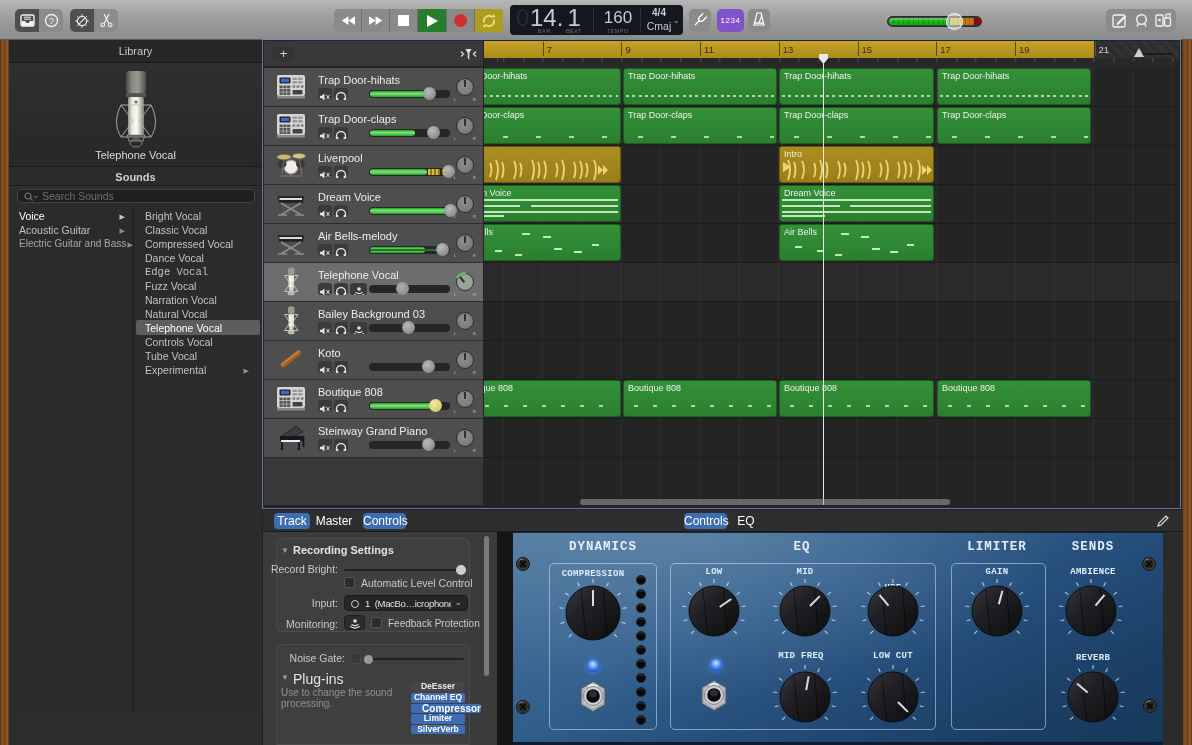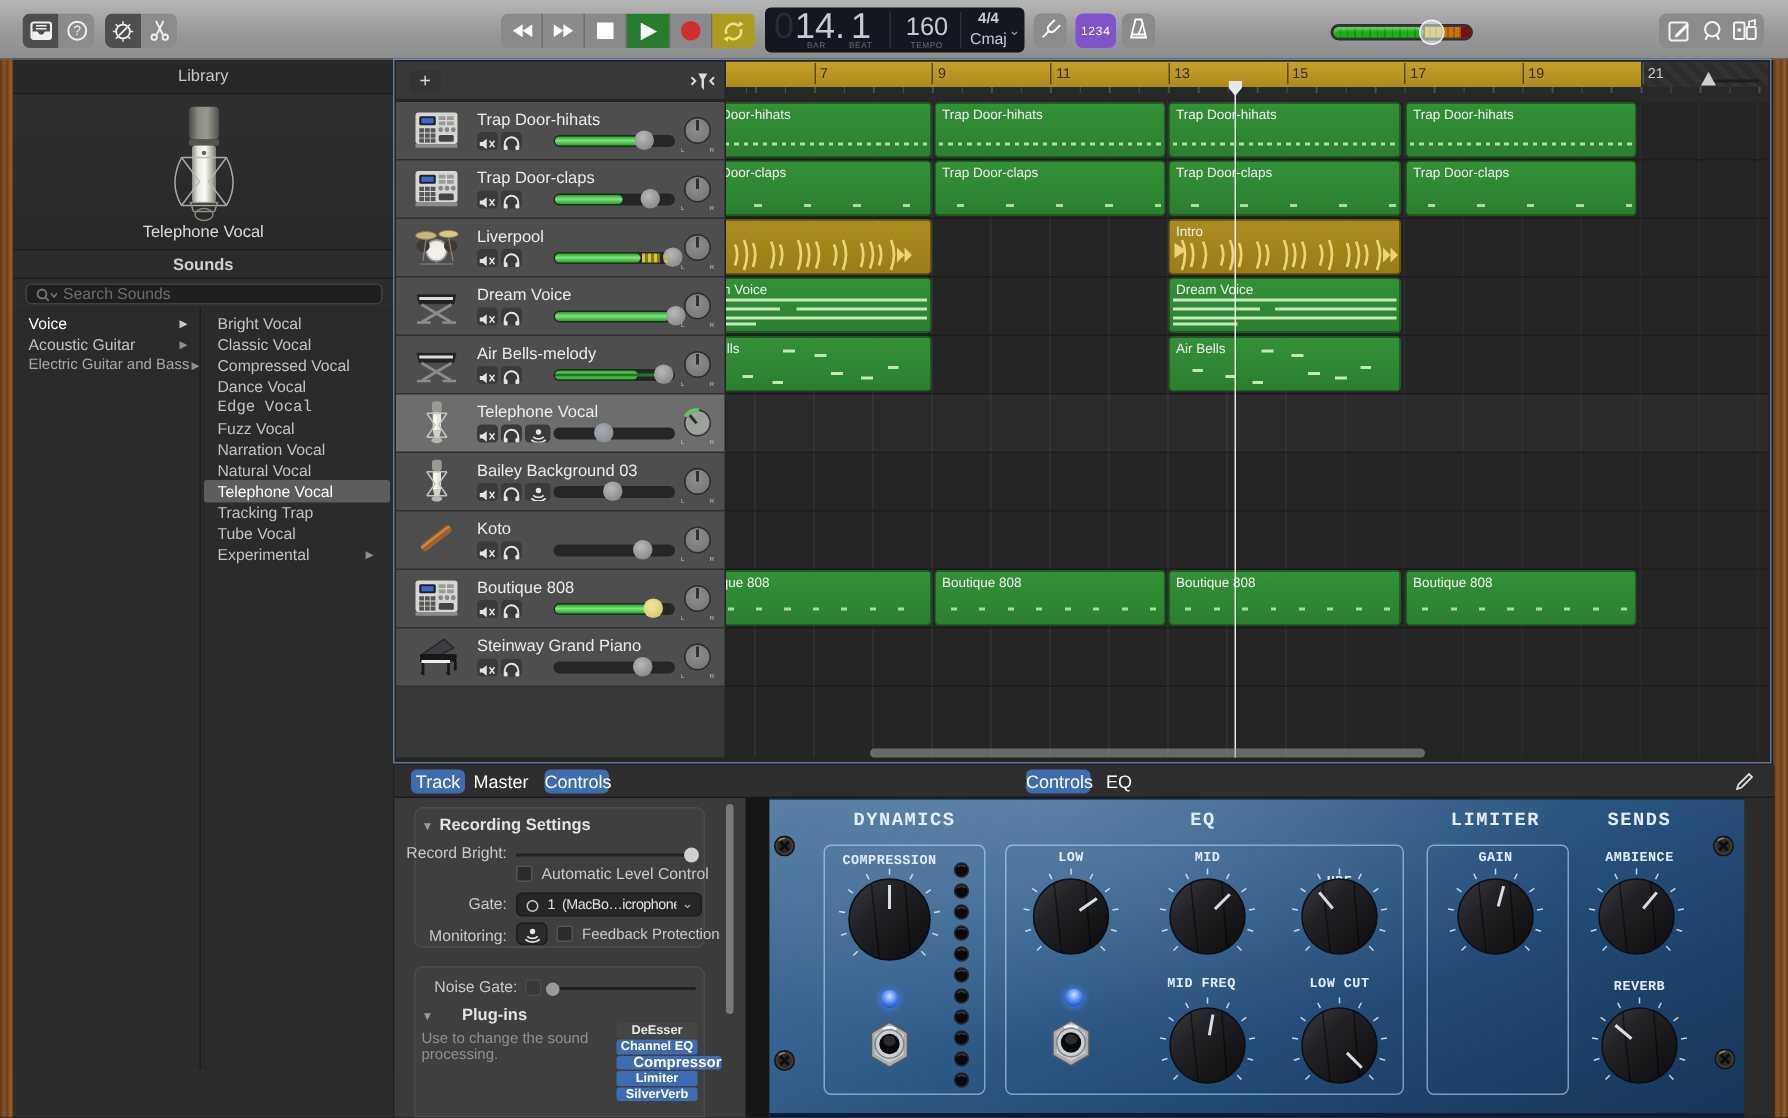--- a/index.html
+++ b/index.html
@@ -242,21 +242,21 @@
   <div class="li" style="left:136px;top:4px;">Bright Vocal</div>
   <div class="li" style="left:136px;top:18px;">Classic Vocal</div>
   <div class="li" style="left:136px;top:32px;">Compressed Vocal</div>
   <div class="li" style="left:136px;top:46px;">Dance Vocal</div>
   <div class="li" style="left:136px;top:60px;font-family:Liberation Mono, monospace;">Edge Vocal</div>
   <div class="li" style="left:136px;top:74px;">Fuzz Vocal</div>
   <div class="li" style="left:136px;top:88px;">Narration Vocal</div>
   <div class="li" style="left:136px;top:102px;">Natural Vocal</div>
   <div style="position:absolute;left:127px;top:115px;width:124px;height:15px;background:#5d5d5d;border-radius:2px;"></div>
   <div class="li" style="left:136px;top:116px;color:#fff;">Telephone Vocal</div>
-  <div class="li" style="left:136px;top:130px;">Tracking Trap</div>
+  <div class="li" style="left:136px;top:130px;">Controls Vocal</div>
   <div class="li" style="left:136px;top:144px;">Tube Vocal</div>
   <div class="li" style="left:136px;top:158px;width:112px;">Experimental<span class="arr">▶</span></div>
  </div>
 </div>
 <svg width="0" height="0" style="position:absolute;">
  <defs>
   <linearGradient id="knobface" x1="0" y1="0" x2="1" y2="1">
    <stop offset="0" stop-color="#3a3a3e"></stop>
         <stop offset=".35" stop-color="#222226"></stop>
         <stop offset="1" stop-color="#0c0c0e"></stop>
@@ -758,39 +758,39 @@
     <div id="leftpane">
       <div style="position:absolute;left:13px;top:6px;width:194px;height:94px;border:1px solid #4c4c4c;border-radius:6px;background:#3f3f3f;"></div>
       <div style="position:absolute;left:13px;top:112px;width:194px;height:101px;border:1px solid #4c4c4c;border-radius:6px 6px 0 0;background:#3f3f3f;"></div>
       <div style="position:absolute;left:18px;top:14px;color:#9a9a9a;font-size:8px;">▼</div>
       <div style="position:absolute;left:30px;top:12px;color:#e2e2e2;font-size:11px;font-weight:bold;">Recording Settings</div>
       <div style="position:absolute;left:0px;top:31px;width:75px;text-align:right;font-size:10.5px;">Record Bright:</div>
       <div style="position:absolute;left:81px;top:37px;width:117px;height:2px;background:#222;border-radius:1px;"></div>
       <div style="position:absolute;left:193px;top:33px;width:10px;height:10px;border-radius:50%;background:#cfcfcf;"></div>
       <div style="position:absolute;left:81px;top:45px;width:11px;height:11px;background:#2c2c2c;border:1px solid #555;border-radius:2px;"></div>
       <div style="position:absolute;left:98px;top:45px;font-size:10.5px;white-space:nowrap;">Automatic Level Control</div>
-      <div style="position:absolute;left:0px;top:65px;width:75px;text-align:right;font-size:10.5px;">Gate:</div>
+      <div style="position:absolute;left:0px;top:65px;width:75px;text-align:right;font-size:10.5px;">Input:</div>
       <div style="position:absolute;left:81px;top:63px;width:124px;height:16px;background:#262626;border-radius:4px;border:1px solid #1c1c1c;white-space:nowrap;overflow:hidden;">
         <div style="position:absolute;left:6px;top:4px;width:8px;height:8px;border:1.3px solid #ccc;border-radius:50%;"></div>
         <div style="position:absolute;left:20px;top:2px;font-size:9.5px;color:#e0e0e0;white-space:nowrap;letter-spacing:-.3px;">1&nbsp; (MacBo…icrophone)</div>
         <div style="position:absolute;right:0;top:0;bottom:0;width:16px;background:#262626;border-radius:0 4px 4px 0;"></div>
         <div style="position:absolute;right:5px;top:1px;font-size:9px;color:#bbb;">⌄</div>
       </div>
       <div style="position:absolute;left:0px;top:86px;width:75px;text-align:right;font-size:10.5px;">Monitoring:</div>
       <div style="position:absolute;left:81px;top:83px;width:21px;height:15px;background:#2c2c2c;border-radius:4px;border:1px solid #1c1c1c;"><svg width="14" height="12" style="margin:1px 0 0 3px;">
           <use href="#monic"></use>
         </svg></div>
       <div style="position:absolute;left:108px;top:85px;width:11px;height:11px;background:#2c2c2c;border:1px solid #555;border-radius:2px;"></div>
       <div style="position:absolute;left:125px;top:86px;font-size:10px;white-space:nowrap;">Feedback Protection</div>
       <div style="position:absolute;left:20px;top:120px;width:62px;text-align:right;font-size:10.5px;">Noise Gate:</div>
       <div style="position:absolute;left:87px;top:121px;width:11px;height:11px;background:#383838;border:1px solid #4a4a4a;border-radius:2px;"></div>
       <div style="position:absolute;left:104px;top:126px;width:97px;height:2px;background:#222;border-radius:1px;"></div>
       <div style="position:absolute;left:101px;top:122.5px;width:9px;height:9px;border-radius:50%;background:#9a9a9a;"></div>
       <div style="position:absolute;left:18px;top:141px;color:#9a9a9a;font-size:8px;">▼</div>
-      <div style="position:absolute;left:45px;top:139px;color:#e2e2e2;font-size:11px;font-weight:bold;">Plug-ins</div>
+      <div style="position:absolute;left:30px;top:139px;color:#e2e2e2;font-size:14px;font-weight:normal;">Plug-ins</div>
       <div style="position:absolute;left:18px;top:155px;font-size:10px;color:#909090;white-space:nowrap;">Use to change the sound</div>
       <div style="position:absolute;left:18px;top:166px;font-size:10px;color:#909090;">processing.</div>
       <div style="position:absolute;left:148px;top:150px;width:54px;height:9.5px;background:#454545;border-radius:2px;color:#e8e8e8;font-size:8.5px;font-weight:bold;text-align:center;line-height:9.5px;">DeEsser</div>
       <div style="position:absolute;left:148px;top:161px;width:54px;height:9.5px;background:#3d6cb2;border-radius:2px;color:#fff;font-size:8.5px;font-weight:bold;text-align:center;line-height:9.5px;">Channel EQ</div>
       <div style="position:absolute;left:148px;top:171.5px;width:70px;height:9.5px;background:#3d6cb2;border-radius:2px;color:#fff;font-size:10px;font-weight:bold;text-align:right;line-height:9.5px;">Compressor</div>
       <div style="position:absolute;left:148px;top:182px;width:54px;height:9.5px;background:#3d6cb2;border-radius:2px;color:#fff;font-size:8.5px;font-weight:bold;text-align:center;line-height:9.5px;">Limiter</div>
       <div style="position:absolute;left:148px;top:192.5px;width:54px;height:9.5px;background:#3d6cb2;border-radius:2px;color:#fff;font-size:8.5px;font-weight:bold;text-align:center;line-height:9.5px;">SilverVerb</div>
     </div>
     <div id="midstrip"></div>
     <div style="position:absolute;left:221px;top:26px;width:5px;height:140px;background:rgba(165,165,165,.6);border-radius:3px;"></div>

